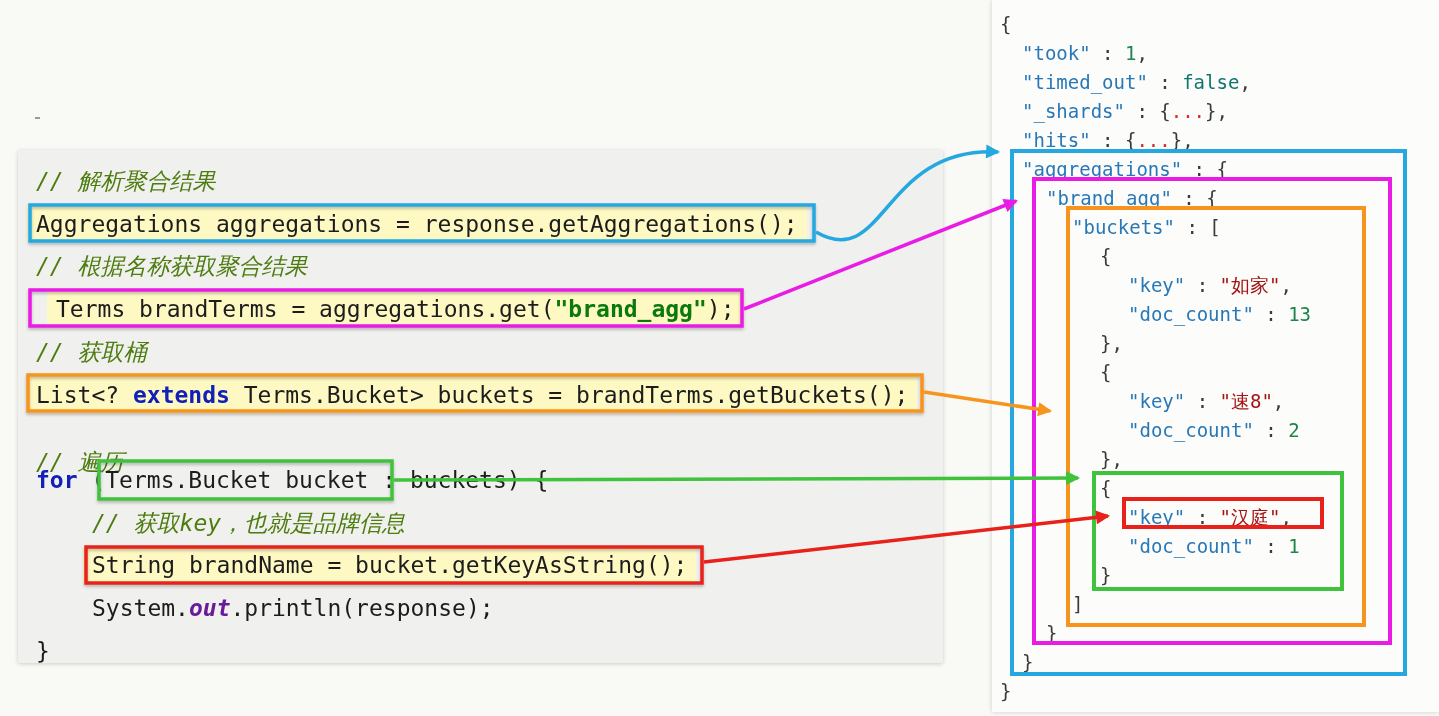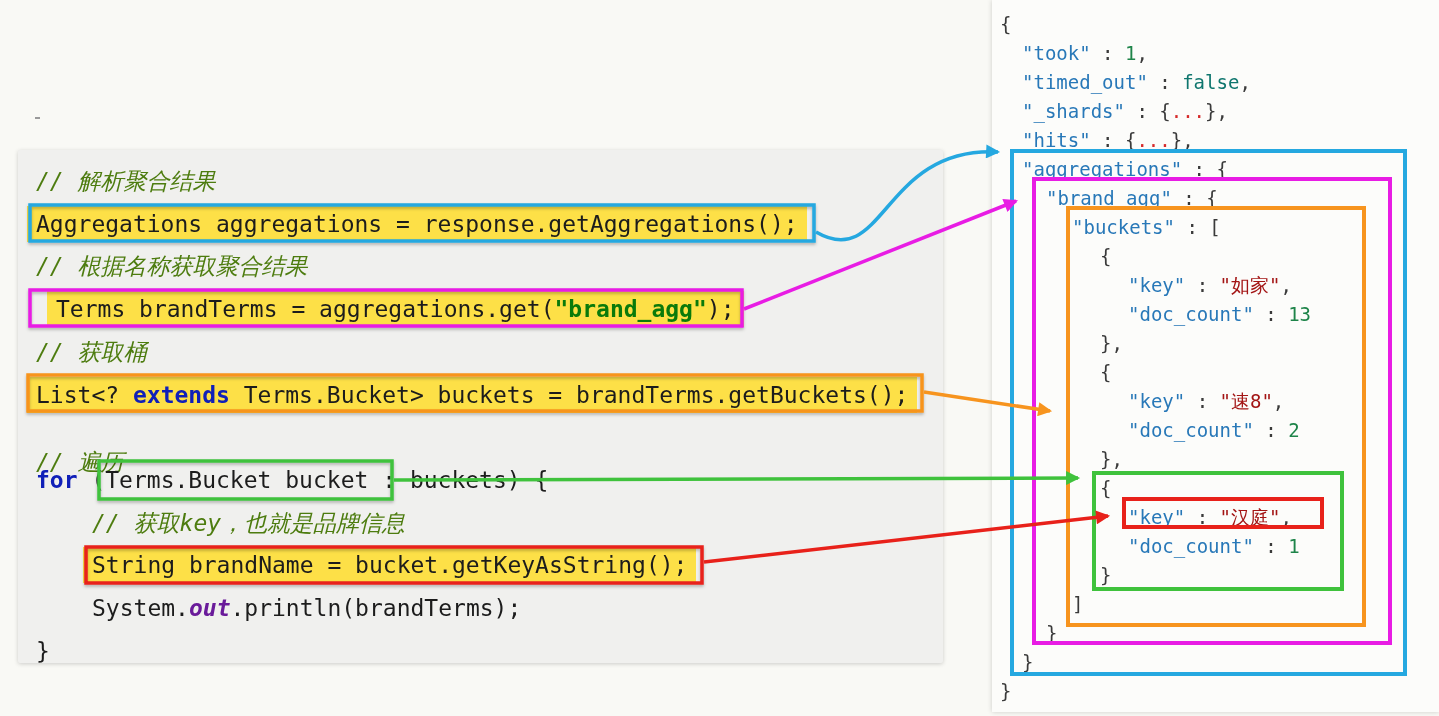--- a/index.html
+++ b/index.html
@@ -7,21 +7,21 @@
   #stage{position:relative;width:1439px;height:716px;overflow:hidden;background:#f9f9f5;}
 
   .panel{position:absolute;}
   #code-panel{left:18px;top:150px;width:925px;height:513px;background:#f0f0ee;
     border-radius:2px;box-shadow:0 1px 4px rgba(0,0,0,0.18);}
   #json-panel{left:992px;top:0px;width:447px;height:712px;background:#fcfcfa;
     box-shadow:0 0 5px rgba(0,0,0,0.18);}
 
   .codeline{position:absolute;font:23px/26px "DejaVu Sans Mono",monospace;white-space:pre;}
   .jsonline{position:absolute;font:19px/29px "DejaVu Sans Mono",monospace;white-space:pre;}
-  .boxbg{display:inline-block;background:#fde047;padding:5px 9px;margin:-5px -9px;}
+  .boxbg{display:inline-block;background:#fef9c3;padding:5px 9px;margin:-5px -9px;}
 
   .c-pln{color:#1c1c1c;}
   .c-com{color:#4d7c0f;font-style:italic;}
   .c-kw{color:#1020b8;font-weight:bold;}
   .c-str{color:#0a7a0a;font-weight:bold;}
   .c-fld{color:#6a1b9a;font-weight:bold;font-style:italic;}
 
   .j-k{color:#2878b8;}
   .j-p{color:#3a3a3a;}
   .j-n{color:#1e8449;}
@@ -45,21 +45,21 @@
 <div class="codeline" style="left: 36px; top: 168px;"><span class="c-com">// 解析聚合结果</span></div>
     <div class="codeline" style="left: 36px; top: 211px;"><span class="boxbg"><span class="c-pln">Aggregations aggregations = response.getAggregations();</span></span></div>
     <div class="codeline" style="left: 36px; top: 253px;"><span class="c-com">// 根据名称获取聚合结果</span></div>
     <div class="codeline" style="left: 36px; top: 296px; margin-left: 20px;"><span class="boxbg"><span class="c-pln">Terms brandTerms = aggregations.get(</span><span class="c-str">"brand_agg"</span><span class="c-pln">);</span></span></div>
     <div class="codeline" style="left: 36px; top: 339px;"><span class="c-com">// 获取桶</span></div>
     <div class="codeline" style="left: 36px; top: 382px;"><span class="boxbg"><span class="c-pln">List&lt;? </span><span class="c-kw">extends</span><span class="c-pln"> Terms.Bucket&gt; buckets = brandTerms.getBuckets();</span></span></div>
     <div class="codeline" style="left: 36px; top: 441px; margin-top: 8px;"><span class="c-com">// 遍历</span></div>
     <div class="codeline" style="left: 36px; top: 467px;"><span class="c-kw">for</span><span class="c-pln"> (Terms.Bucket bucket : buckets) {</span></div>
     <div class="codeline" style="left: 92px; top: 510px; text-align: center;"><span class="c-com">// 获取key，也就是品牌信息</span></div>
     <div class="codeline" style="left: 92px; top: 552px;"><span class="boxbg"><span class="c-pln">String brandName = bucket.getKeyAsString();</span></span></div>
-    <div class="codeline" style="left: 92px; top: 595px;"><span class="c-pln">System.</span><span class="c-fld">out</span><span class="c-pln">.println(brandTerms);</span></div>
+    <div class="codeline" style="left: 92px; top: 595px;"><span class="c-pln">System.</span><span class="c-fld">out</span><span class="c-pln">.println(response);</span></div>
     <div class="codeline" style="left: 36px; top: 638px;"><span class="c-pln">}</span></div>
     <div class="jsonline" style="left: 1000px; top: 10px;"><span class="j-p">{</span></div>
     <div class="jsonline" style="left: 1022px; top: 39px;"><span class="j-k">"took"</span><span class="j-p"> : </span><span class="j-n">1</span><span class="j-p">,</span></div>
     <div class="jsonline" style="left: 1022px; top: 68px;"><span class="j-k">"timed_out"</span><span class="j-p"> : </span><span class="j-b">false</span><span class="j-p">,</span></div>
     <div class="jsonline" style="left: 1022px; top: 97px;"><span class="j-k">"_shards"</span><span class="j-p"> : {</span><span class="j-e">...</span><span class="j-p">},</span></div>
     <div class="jsonline" style="left: 1022px; top: 126px;"><span class="j-k">"hits"</span><span class="j-p"> : {</span><span class="j-e">...</span><span class="j-p">},</span></div>
     <div class="jsonline" style="left: 1022px; top: 155px;"><span class="j-k">"aggregations"</span><span class="j-p"> : {</span></div>
     <div class="jsonline" style="left: 1046px; top: 184px;"><span class="j-k">"brand_agg"</span><span class="j-p"> : {</span></div>
     <div class="jsonline" style="left: 1072px; top: 213px;"><span class="j-k">"buckets"</span><span class="j-p"> : [</span></div>
     <div class="jsonline" style="left: 1100px; top: 242px;"><span class="j-p">{</span></div>

